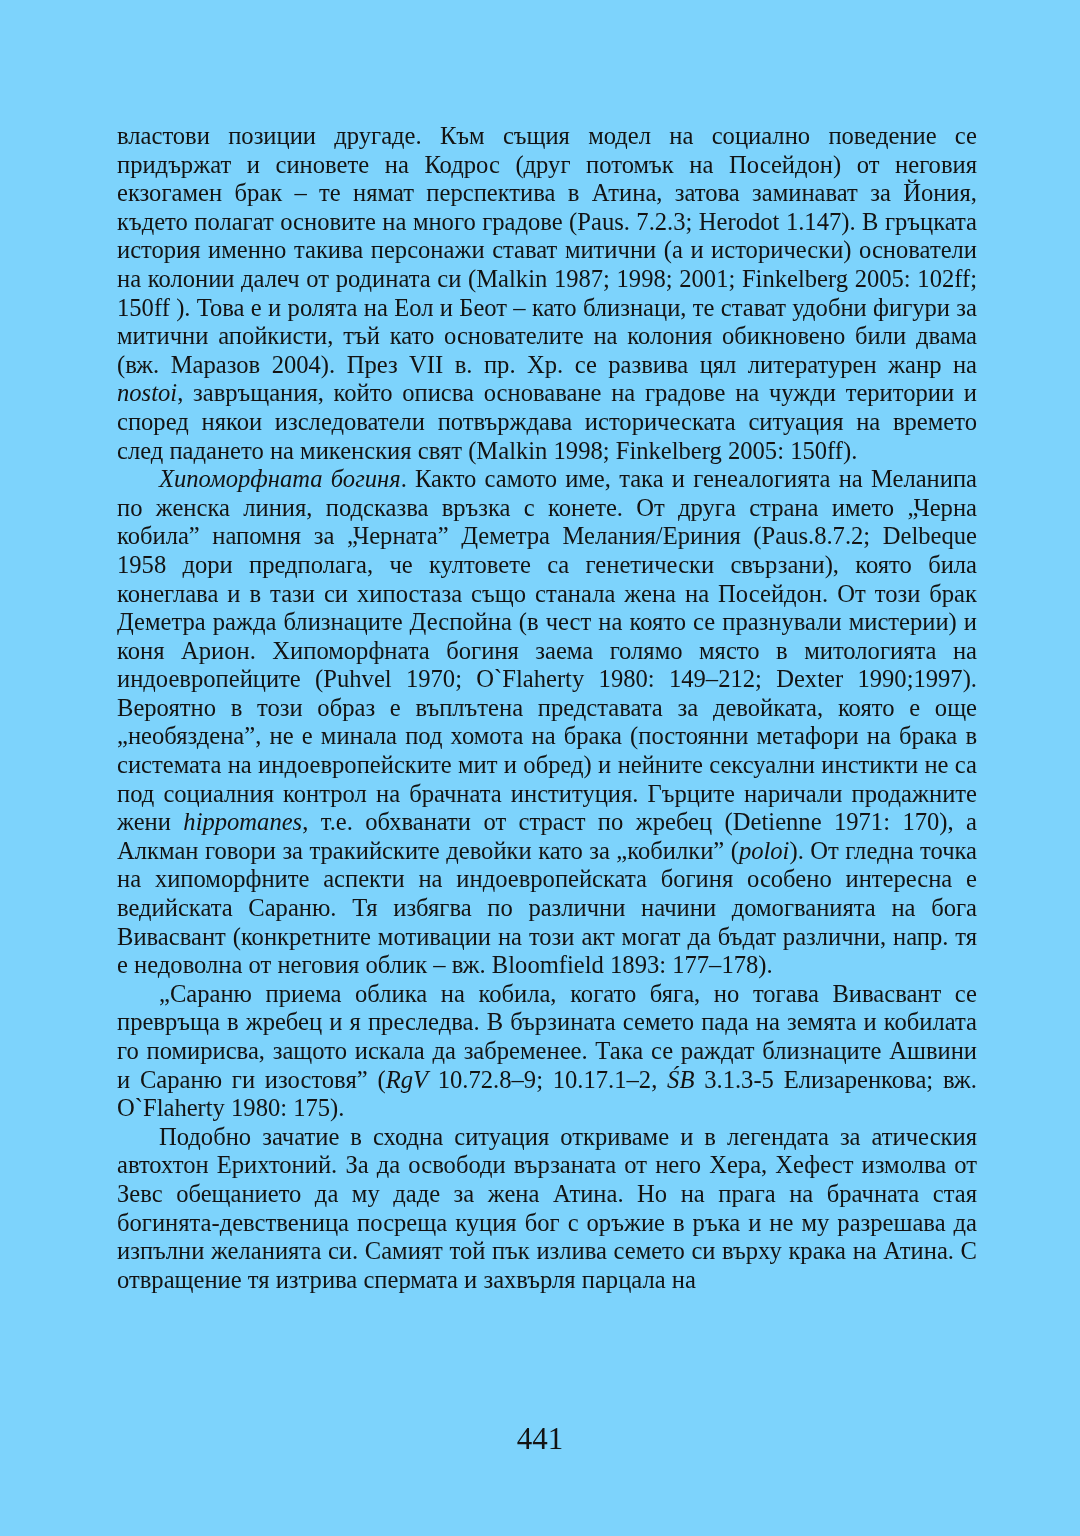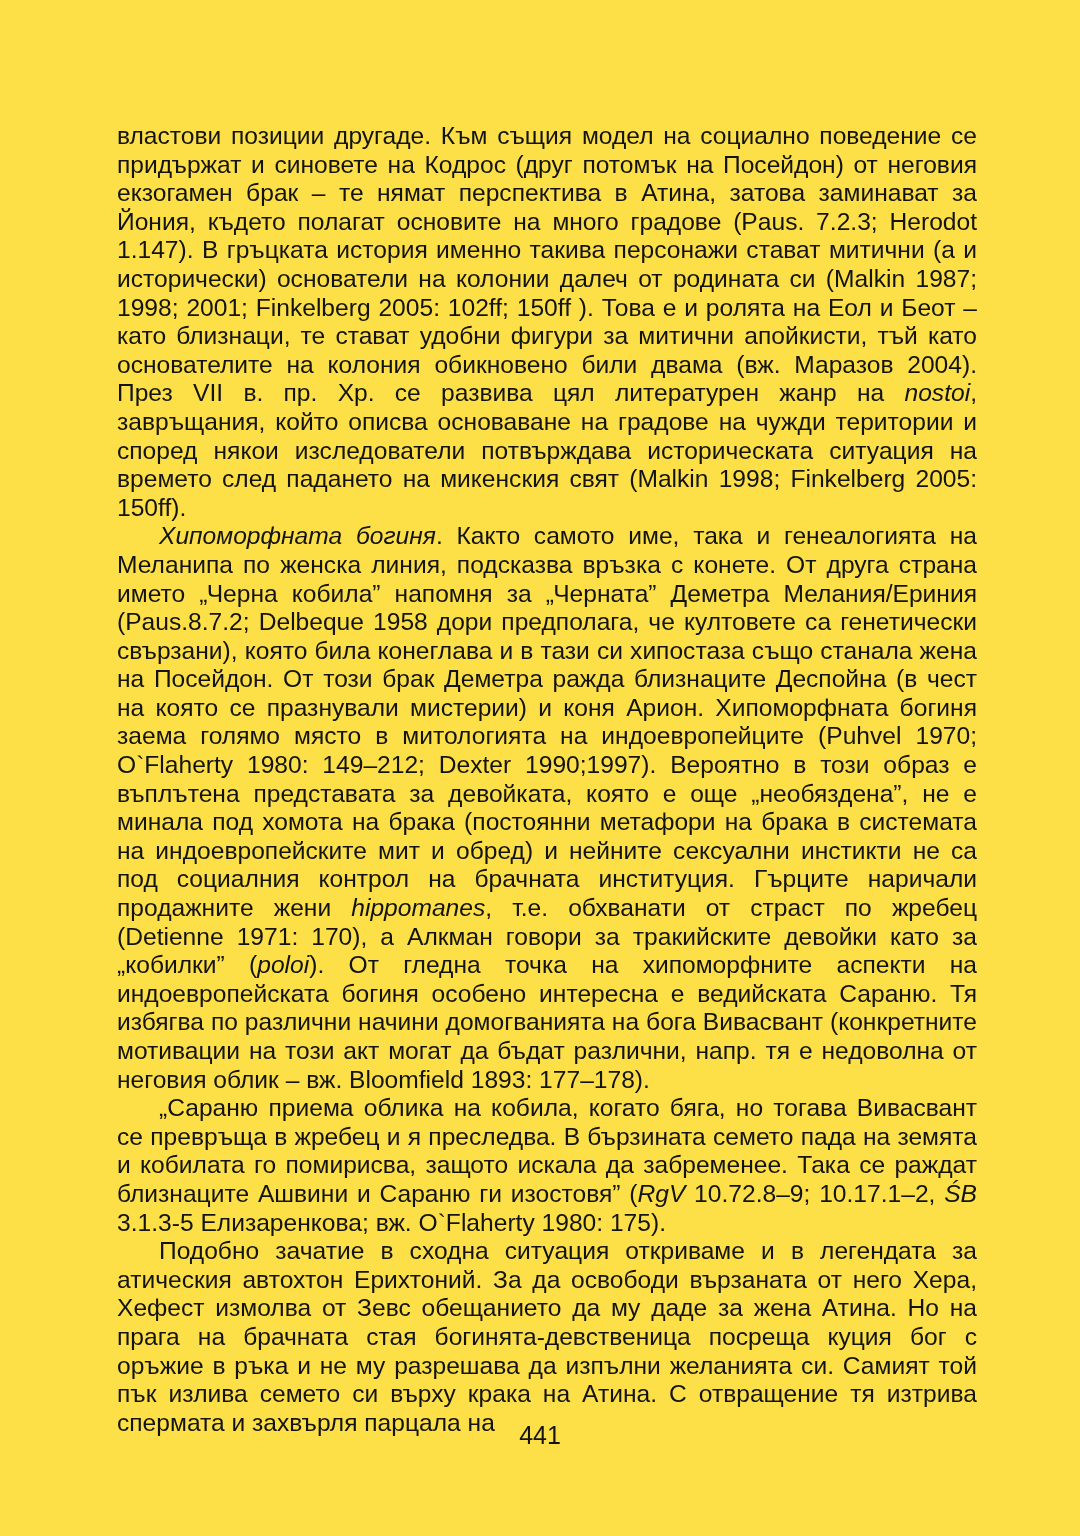--- a/index.html
+++ b/index.html
@@ -4,23 +4,23 @@
 <style>
   html, body {
     margin: 0;
     padding: 0;
     background: #ffffff;
   }
   .page {
     position: relative;
     width: 1080px;
     height: 1536px;
-    background: #fde047;
+    background: #7dd3fc;
     overflow: hidden;
-    font-family: Liberation Sans, sans-serif;
+    font-family: Liberation Serif, serif;
     color: #131313;
   }
   .text-block {
     position: absolute;
     left: 117px;
     top: 122px;
     width: 860px;
     font-size: 24.6px;
     line-height: 28.6px;
     text-align: justify;
@@ -34,21 +34,21 @@
   }
   .it {
     font-style: italic;
   }
   .page-number {
     position: absolute;
     top: 1421px;
     left: 0;
     width: 1080px;
     text-align: center;
-    font-size: 25px;
+    font-size: 31px;
     color: #131313;
   }
 </style>
 </head>
 <body>
 
 <div class="page">
   <div class="text-block">
     <p class="para"><span>властови позиции другаде. Към същия модел на социално поведение се придържат и синовете на Кодрос (друг потомък на Посейдон) от неговия екзогамен брак – те нямат перспектива в Атина, затова заминават за Йония, където полагат основите на много градове (Paus. 7.2.3; Herodot 1.147). В гръцката история именно такива персонажи стават митични (а и исторически) основатели на колонии далеч от родината си (Malkin 1987; 1998; 2001; Finkelberg 2005: 102ff; 150ff ). Това е и ролята на Еол и Беот – като близнаци, те стават удобни фигури за митични апойкисти, тъй като основателите на колония обикновено били двама (вж. Маразов 2004). През VII в. пр. Хр. се развива цял литературен жанр на </span><span class="it">nostoi</span><span>, завръщания, който описва основаване на градове на чужди територии и според някои изследователи потвърждава историческата ситуация на времето след падането на микенския свят (Malkin 1998; Finkelberg 2005: 150ff).</span></p>
     <p class="para indent"><span class="it">Хипоморфната богиня</span><span>. Както самото име, така и генеалогията на Меланипа по женска линия, подсказва връзка с конете. От друга страна името „Черна кобила” напомня за „Черната” Деметра Мелания/Ериния (Paus.8.7.2; Delbeque 1958 дори предполага, че култовете са генетически свързани), която била конеглава и в тази си хипостаза също станала жена на Посейдон. От този брак Деметра ражда близнаците Деспойна (в чест на която се празнували мистерии) и коня Арион. Хипоморфната богиня заема голямо място в митологията на индоевропейците (Puhvel 1970; O`Flaherty 1980: 149–212; Dexter 1990;1997). Вероятно в този образ е въплътена представата за девойката, която е още „необяздена”, не е минала под хомота на брака (постоянни метафори на брака в системата на индоевропейските мит и обред) и нейните сексуални инстикти не са под социалния контрол на брачната институция. Гърците наричали продажните жени </span><span class="it">hippomanes</span><span>, т.е. обхванати от страст по жребец (Detienne 1971: 170), а Алкман говори за тракийските девойки като за „кобилки” (</span><span class="it">poloi</span><span>). От гледна точка на хипоморфните аспекти на индоевропейската богиня особено интересна е ведийската Сараню. Тя избягва по различни начини домогванията на бога Вивасвант (конкретните мотивации на този акт могат да бъдат различни, напр. тя е недоволна от неговия облик – вж. Bloomfield 1893: 177–178).</span></p>

